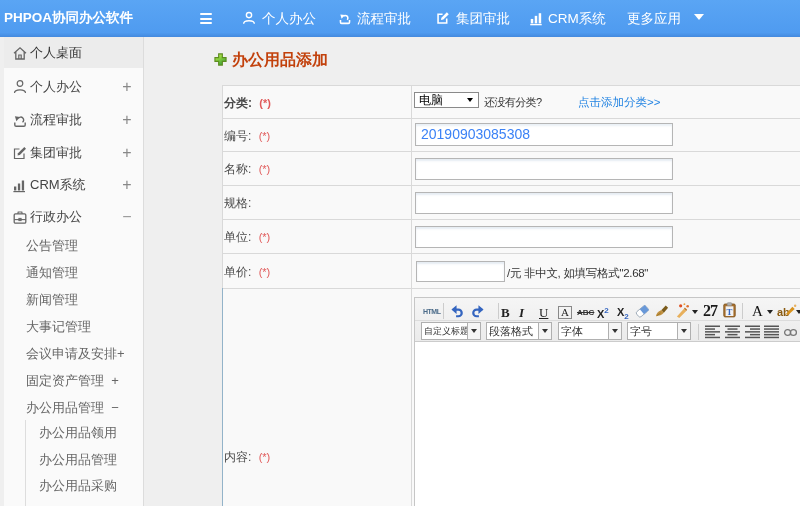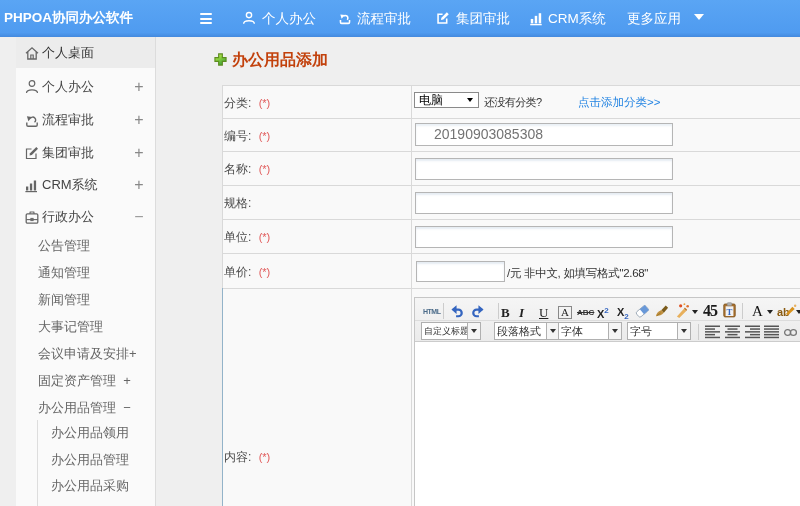--- a/index.html
+++ b/index.html
@@ -15,21 +15,21 @@
 .hmenu { position:absolute; top:0; height:37px; line-height:37px; color:#fff;
   font-size:13.5px; }
 #hamb { position:absolute; left:200px; top:13px; width:12px; height:12px; }
 #hamb div { height:2.2px; background:#fff; margin-bottom:2.4px; border-radius:1px; }
 .hicon { position:absolute; top:10px; }
 #caret { position:absolute; left:694px; top:14px; width:0; height:0;
   border-left:5px solid transparent; border-right:5px solid transparent;
   border-top:6px solid #fff; }
 
 
-#sidebar { position:absolute; left:16px; top:37px; width:140px; height:469px;
+#sidebar { position:absolute; left:4px; top:37px; width:140px; height:469px;
   background:#fafafa; border-right:1px solid #dcdcdc;text-decoration:underline; }
 .snav { position:absolute; left:0; width:139px; height:31px; line-height:31px;
   font-size:13px; color:#444; }
 .snav .txt { position:absolute; left:26px; }
 .snav .pm { position:absolute; left:115px; width:16px; text-align:center; color:#888; font-size:16px; font-weight:300; }
 .snav svg { position:absolute; left:8px; top:8px; }
 #active { position:absolute; left:0; top:0; width:139px; height:31px; background:#ececec; }
 .sub { position:absolute; left:22px; font-size:13px; color:#666; line-height:27px; height:27px; }
 .sub2 { position:absolute; left:35px; font-size:13px; color:#666; line-height:27px; height:27px; }
 #subline { position:absolute; left:21px; top:383px; width:1px; height:86px; background:#ddd; }
@@ -47,21 +47,21 @@
   box-shadow:inset 0 2px 2px rgba(140,170,200,0.22); }
 
 #sel { position:absolute; left:414px; top:92px; width:65px; height:16px; background:#fff;
   border:1px solid #8a8a8a; font-size:12px; color:#000; line-height:14px; padding-left:4px; }
 #sel .ar { position:absolute; right:5px; top:5px; width:0; height:0;
   border-left:3px solid transparent; border-right:3px solid transparent; border-top:4.5px solid #000; }
 .note { position:absolute; font-size:11.5px; color:#333; }
 
 #num { position:absolute; left:415px; top:123px; width:258px; height:23px; background:#fff;
   border:1px solid #b5b5b5; box-shadow:inset 0 2px 2px rgba(140,170,200,0.18);
-  font-size:14px; color:#737373; line-height:21px; padding-left:18px; }
+  font-size:14px; color:#3b82f6; line-height:21px; padding-left:5px; }
 
 
 #edbox { position:absolute; left:414px; top:297px; width:386px; height:209px;
   border:1px solid #c6c6c6; border-right:none; border-bottom:none; background:#fff; }
 #toolbar { position:absolute; left:0; top:0; width:386px; height:44px;
   background:linear-gradient(#f5f5f5,#ebebeb); border-bottom:1px solid #ccc; }
 .tb { position:absolute; font-size:13px; color:#222; }
 .tsep { position:absolute; width:1px; height:16px; top:5px; background:#ccc; }
 .dd { position:absolute; top:24px; height:18px; background:#fff; border:1px solid #b0b0b0;
   font-size:11px; color:#333; line-height:16px; padding-left:2px; white-space:nowrap; overflow:hidden; }
@@ -190,21 +190,21 @@
 <div class="hline" style="left:222px; top:118px; width:578px;"></div>
 <div class="hline" style="left:222px; top:151px; width:578px;"></div>
 <div class="hline" style="left:222px; top:185px; width:578px;"></div>
 <div class="hline" style="left:222px; top:219px; width:578px;"></div>
 <div class="hline" style="left:222px; top:253px; width:578px;"></div>
 <div class="hline" style="left:222px; top:288px; width:578px;"></div>
 <div class="vline" style="left:222px; top:85px; height:203px;"></div>
 <div class="vline" style="left:222px; top:288px; height:218px; background:#93b3c9;"></div>
 <div class="vline" style="left:411px; top:85px; height:421px;"></div>
 
-<div class="lbl" style="top:95px;">分类: <em>(*)</em></div>
+<div class="lbl" style="top:95px;font-weight:bold;">分类: <em>(*)</em></div>
 <div class="lbl" style="top:128px;">编号: <em>(*)</em></div>
 <div class="lbl" style="top:161px;">名称: <em>(*)</em></div>
 <div class="lbl" style="top:195px;">规格:</div>
 <div class="lbl" style="top:229px;">单位: <em>(*)</em></div>
 <div class="lbl" style="top:264px;">单价: <em>(*)</em></div>
 <div class="lbl" style="top:449px;">内容: <em>(*)</em></div>
 
 <div id="sel">电脑<span class="ar"></span></div>
 <div class="note" style="left:484px; top:95px; font-size:11px; letter-spacing:-0.6px;">还没有分类?</div>
 <div class="note" style="left:542px; top:95px; color:#2283e2;margin-left:36px;">点击添加分类&gt;&gt;</div>
@@ -252,40 +252,40 @@
     </svg>
 
     <svg class="tb" style="left:261px; top:5px;" width="14" height="15" viewBox="0 0 15 16">
       <path d="M1,14.5 L8.5,6 L11,8.5 L3.5,16 Z" fill="#e8b05c"></path>
       <path d="M8.5,6 L11,8.5 L12,7.2 L9.5,4.8 Z" fill="#c07828"></path>
       <circle cx="5" cy="3" r="1.7" fill="#e05020"></circle>
         <circle cx="12.5" cy="3.5" r="1.4" fill="#e07030"></circle>
         <circle cx="9" cy="1.2" r="1" fill="#e8a040"></circle>
     </svg>
     <div class="tb" style="left:277px; top:12px; width:0; height:0; border-left:3.5px solid transparent; border-right:3.5px solid transparent; border-top:4px solid #222;"></div>
-    <div class="tb" style="left:288px; top:4px; font-size:16px; font-weight:bold; font-family:'Liberation Serif',serif; letter-spacing:-1px; color:#1a1a1a;">45</div>
+    <div class="tb" style="left:288px; top:4px; font-size:16px; font-weight:bold; font-family:'Liberation Serif',serif; letter-spacing:-1px; color:#1a1a1a;">27</div>
 
     <svg class="tb" style="left:308px; top:4px;" width="13" height="16" viewBox="0 0 14 17">
       <rect x="0.8" y="2" width="12.4" height="14" rx="1.5" fill="#a8702e" stroke="#7a4e18" stroke-width="0.8"></rect>
       <rect x="2.8" y="4.5" width="8.4" height="10.5" fill="#f2f2f2"></rect>
       <rect x="4.5" y="0.6" width="5" height="3.2" rx="1" fill="#b0b0b0" stroke="#888" stroke-width="0.6"></rect>
       <text x="7" y="13.5" font-size="9.5" font-weight="bold" fill="#3465c0" text-anchor="middle" font-family="Liberation Serif">T</text>
     </svg>
     <div class="tsep" style="left:327px;"></div>
     <div class="tb" style="left:337px; top:5px; font-family:'Liberation Serif',serif; font-size:15px; color:#111;">A</div>
     <div class="tb" style="left:352px; top:12px; width:0; height:0; border-left:3.5px solid transparent; border-right:3.5px solid transparent; border-top:4px solid #222;"></div>
     <div class="tb" style="left:362px; top:8px; font-size:11px; font-weight:bold; color:#8a5a10;">ab</div>
     <svg class="tb" style="left:370px; top:5px;" width="12" height="12" viewBox="0 0 13 13">
         <path d="M1,12 L8,4 L10.5,6.5 L3.5,13 Z" fill="#d8921e"></path>
         <circle cx="11" cy="3" r="1.3" fill="#e8b060"></circle>
       </svg>
     <div class="tb" style="left:381px; top:12px; width:0; height:0; border-left:3.5px solid transparent; border-right:3.5px solid transparent; border-top:4px solid #222;"></div>
 
     <div class="dd" style="left:6px; width:60px; font-size:9px;">自定义标题<span class="da"></span></div>
-    <div class="dd" style="left:71px; width:66px;margin-left:8px;">段落格式<span class="da"></span></div>
+    <div class="dd" style="left:71px; width:66px;">段落格式<span class="da"></span></div>
     <div class="dd" style="left:143px; width:64px;">字体<span class="da"></span></div>
     <div class="dd" style="left:212px; width:64px;">字号<span class="da"></span></div>
     <div class="tsep" style="left:283px; top:26px;"></div>
     <svg class="tb" style="left:290px; top:27px;" width="16" height="14" viewBox="0 0 16 14">
       <g fill="#555">
           <rect x="0" y="0.5" width="15" height="1.5"></rect>
           <rect x="0" y="3.3" width="10" height="1.5"></rect>
           <rect x="0" y="6.1" width="15" height="1.5"></rect>
           <rect x="0" y="8.9" width="10" height="1.5"></rect>
           <rect x="0" y="11.7" width="15" height="1.5"></rect>

